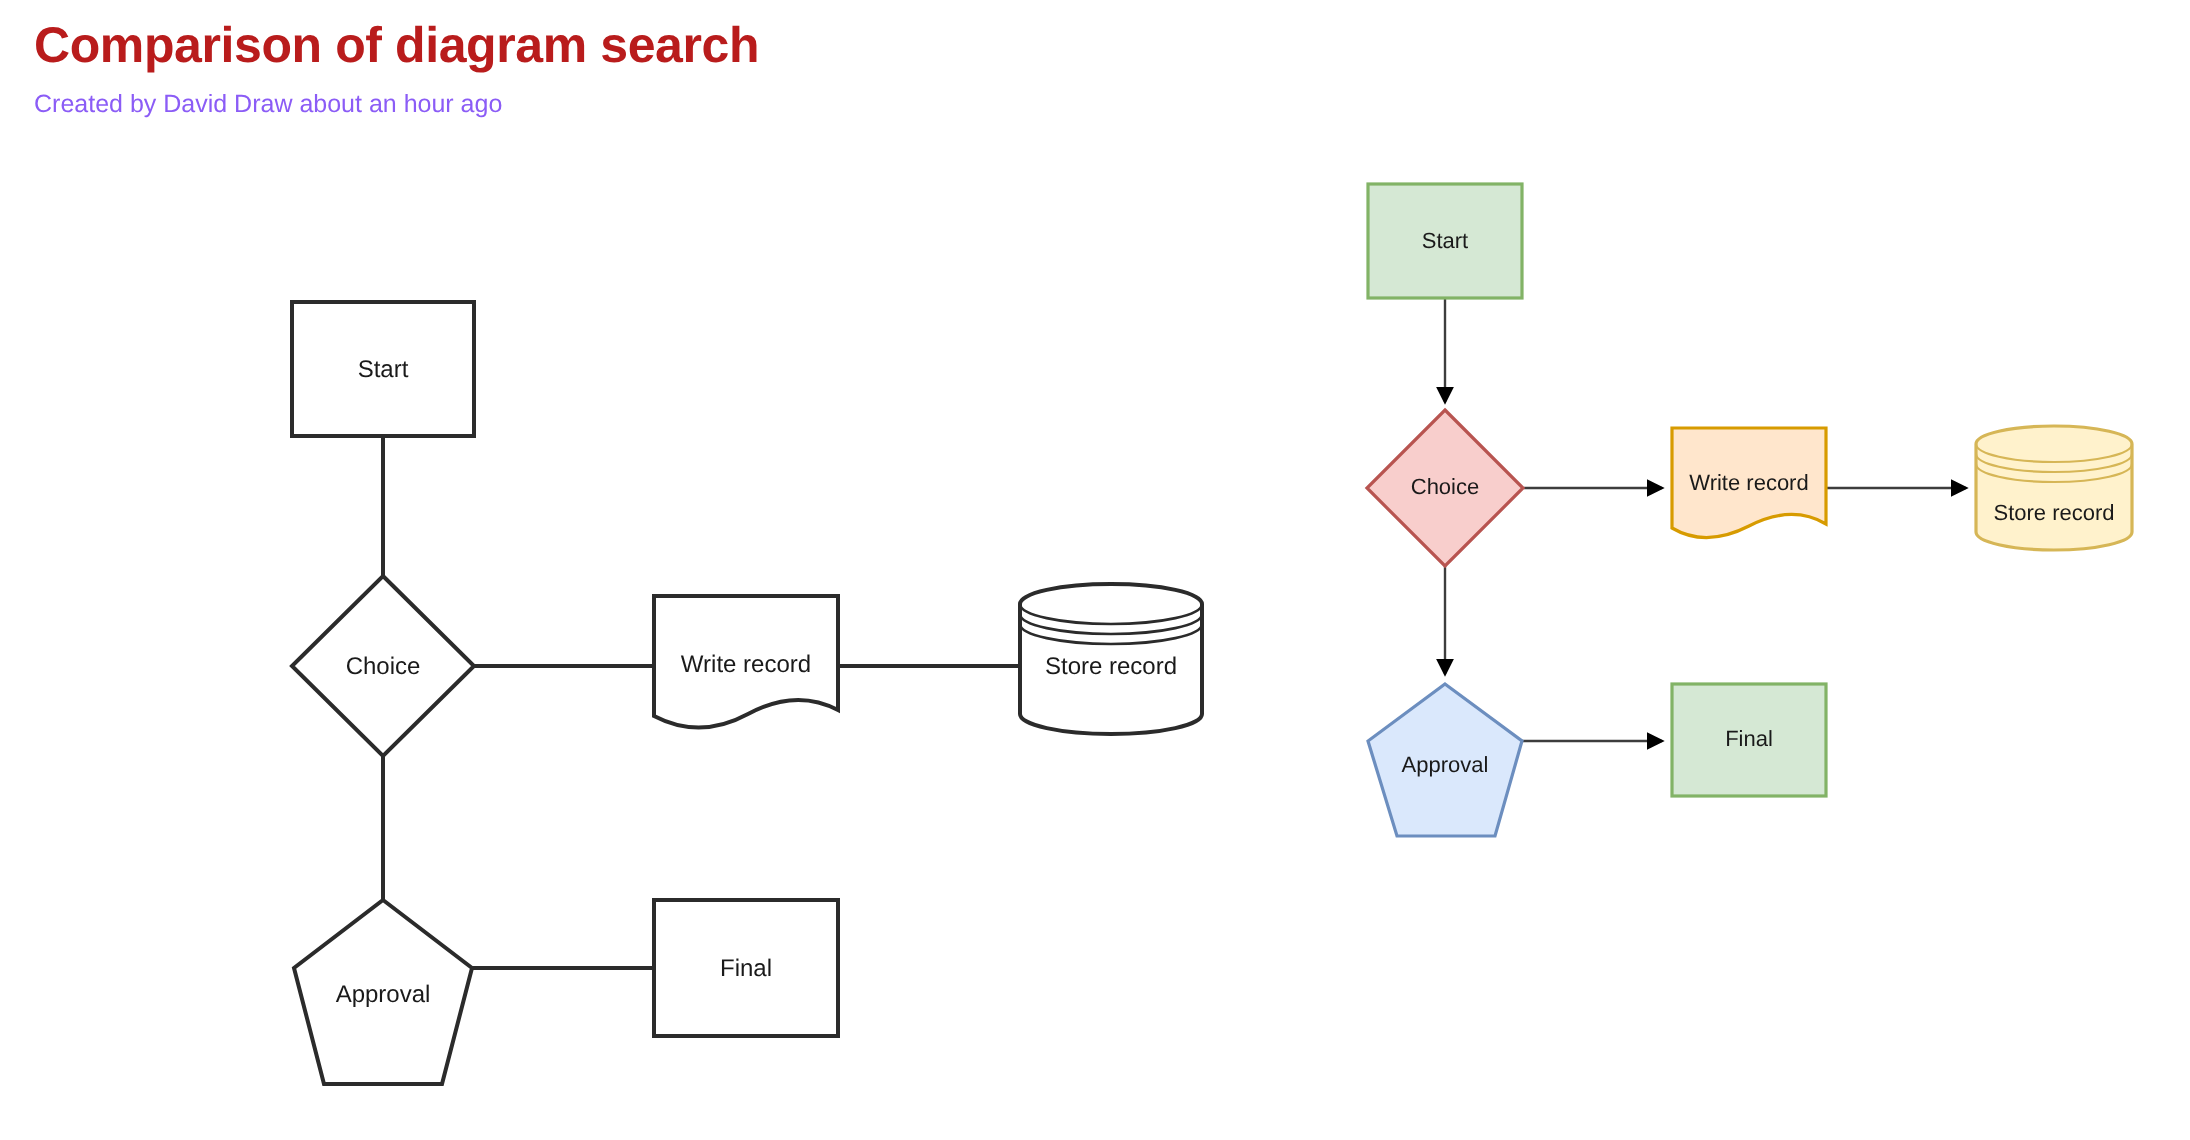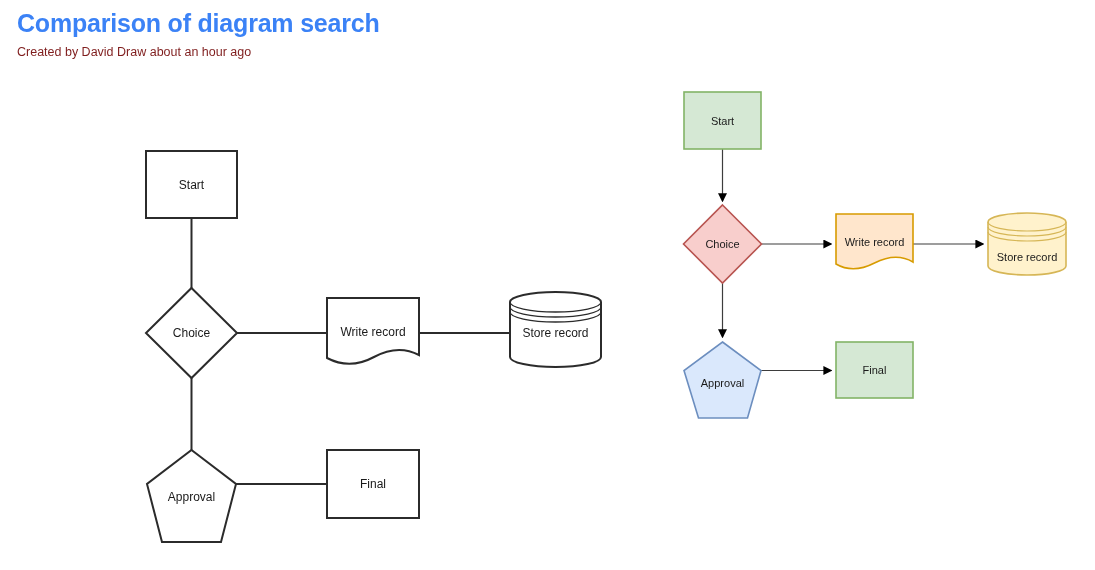--- a/index.html
+++ b/index.html
@@ -11,28 +11,28 @@
     position: relative;
   }
   .page-header {
     position: absolute;
     left: 17px; top: 8px;
     z-index: 2;
   }
   .page-title {
     font-size: 25px;
     font-weight: 700;
-    color: #3b82f6;
+    color: #b91c1c;
     letter-spacing: -0.2px;
     line-height: 1.25;
   }
   .page-subtitle {
     margin-top: 6px;
     font-size: 12.5px;
-    color: #7f1d1d;
+    color: #8b5cf6;
   }
   .diagram-svg {
     position: absolute;
     left: 0; top: 0;
     width: 1095px; height: 570px;
   }
   .lbl {
     font-family: "Liberation Sans", sans-serif;
     fill: #1a1a1a;
   }

